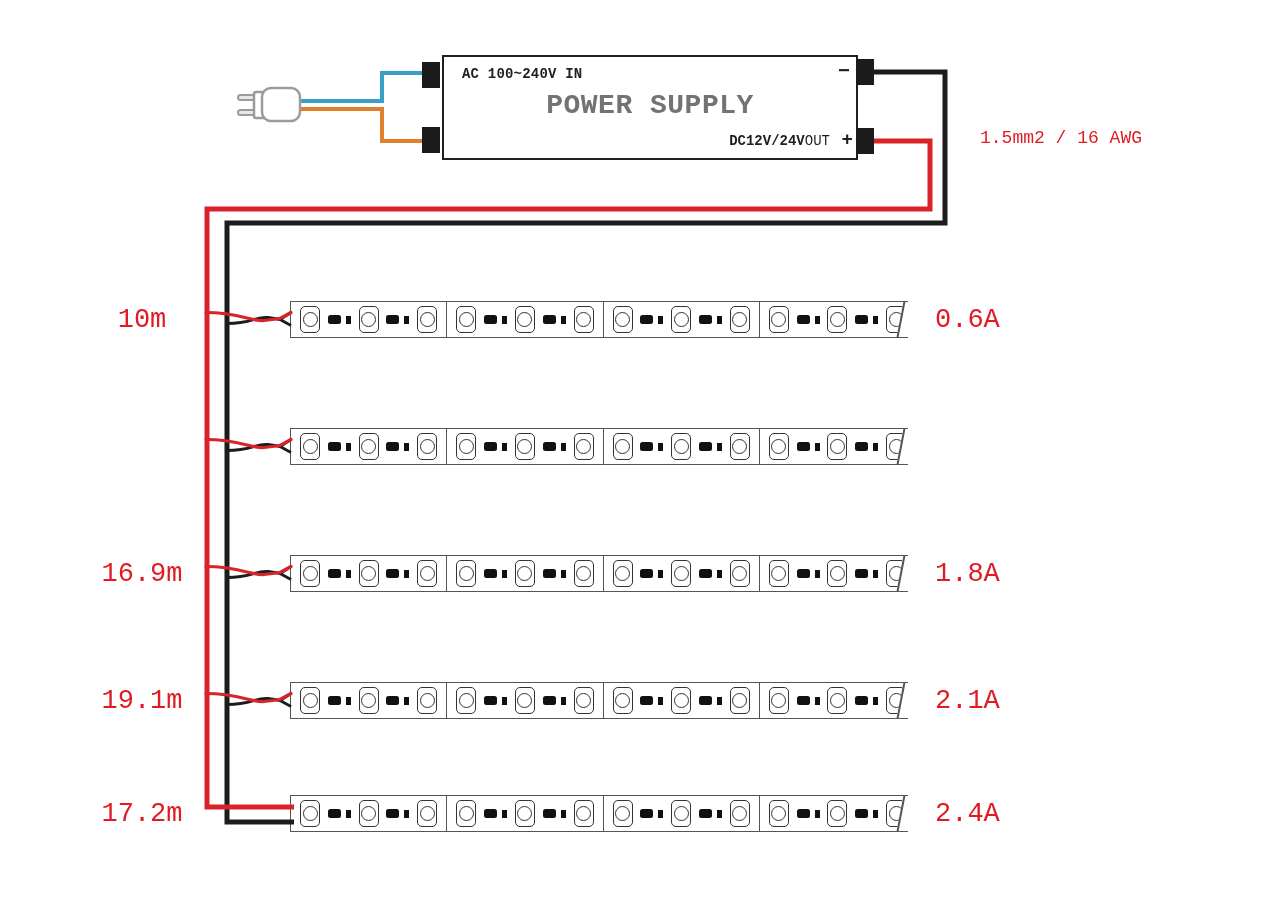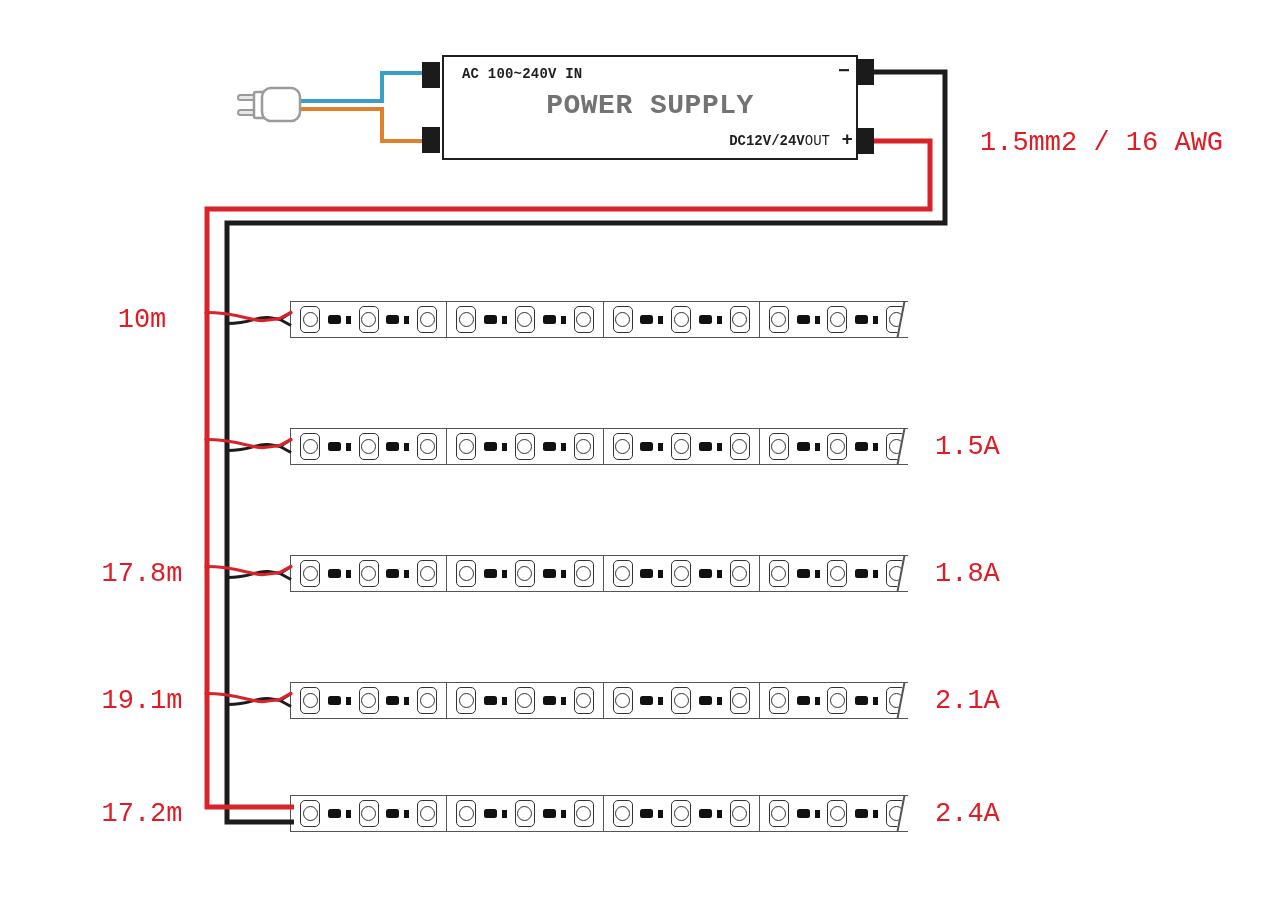--- a/index.html
+++ b/index.html
@@ -20,21 +20,21 @@
   .psu-name { position:absolute; left:0; right:0; top:33px; text-align:center; font-size:28px; font-weight:700; color:#737373; letter-spacing:.5px; }
   .psu-out  { position:absolute; right:26px; bottom:9px; font-size:14px; color:#1f1f1f; }
   .psu-out .v { font-weight:700;margin-top:16px; }
   .psu-out .s { font-weight:400; }
   .psu-minus { position:absolute; right:6px; top:5px;    font-size:20px; font-weight:700; color:#1f1f1f; line-height:1; }
   .psu-plus  { position:absolute; right:3px; bottom:8px; font-size:19px; font-weight:700; color:#1f1f1f; line-height:1; }
 
   
   .title { position:absolute; left:401px; top:251px; width:400px; text-align:center;
            font-size:23px; font-weight:700; color:#0d0d0d; z-index:2; }
-  .gauge { position:absolute; left:980px; top:128px; font-size:27px; color:var(--label-red,#e01b24); z-index:2; }
+  .gauge { position:absolute; left:980px; top:128px; font-size:18px; color:var(--label-red,#e01b24); z-index:2; }
 
   
   #rows { position:absolute; left:0; top:0; width:1280px; height:922px; z-index:2; }
   .len-label { position:absolute; left:62px; width:160px; text-align:center;
                font-size:27px; color:var(--label-red,#e01b24); line-height:40px; height:40px; }
   .cur-label { position:absolute; left:935px; width:120px; text-align:left;
                font-size:27px; color:var(--label-red,#e01b24); line-height:40px; height:40px; }
   .strip {
     position:absolute; left:290px; width:618px; height:37px; background:#fff;
     border:1.5px solid #555; border-right:none; display:flex; overflow:hidden;
@@ -171,20 +171,21 @@
           <span class="res">
             <span class="res-body"></span>
             <span class="res-pad"></span>
           </span>
           <span class="led">
             <span class="led-dot"></span>
           </span>
         </div>
         <div class="torn"></div>
       </div>
+      <div class="cur-label" style="top: 299.5px;">0.6A</div>
       <div class="strip" style="top: 428px;">
         <div class="seg">
           <span class="led">
             <span class="led-dot"></span>
           </span>
           <span class="res">
             <span class="res-body"></span>
             <span class="res-pad"></span>
           </span>
           <span class="led">
@@ -250,22 +251,21 @@
           <span class="res">
             <span class="res-body"></span>
             <span class="res-pad"></span>
           </span>
           <span class="led">
             <span class="led-dot"></span>
           </span>
         </div>
         <div class="torn"></div>
       </div>
-      <div class="cur-label" style="top: 426.5px;">1.5A</div>
-      <div class="len-label" style="top: 553.5px;">17.8m</div>
+      <div class="len-label" style="top: 553.5px;">16.9m</div>
       <div class="strip" style="top: 555px;">
         <div class="seg">
           <span class="led">
             <span class="led-dot"></span>
           </span>
           <span class="res">
             <span class="res-body"></span>
             <span class="res-pad"></span>
           </span>
           <span class="led">

